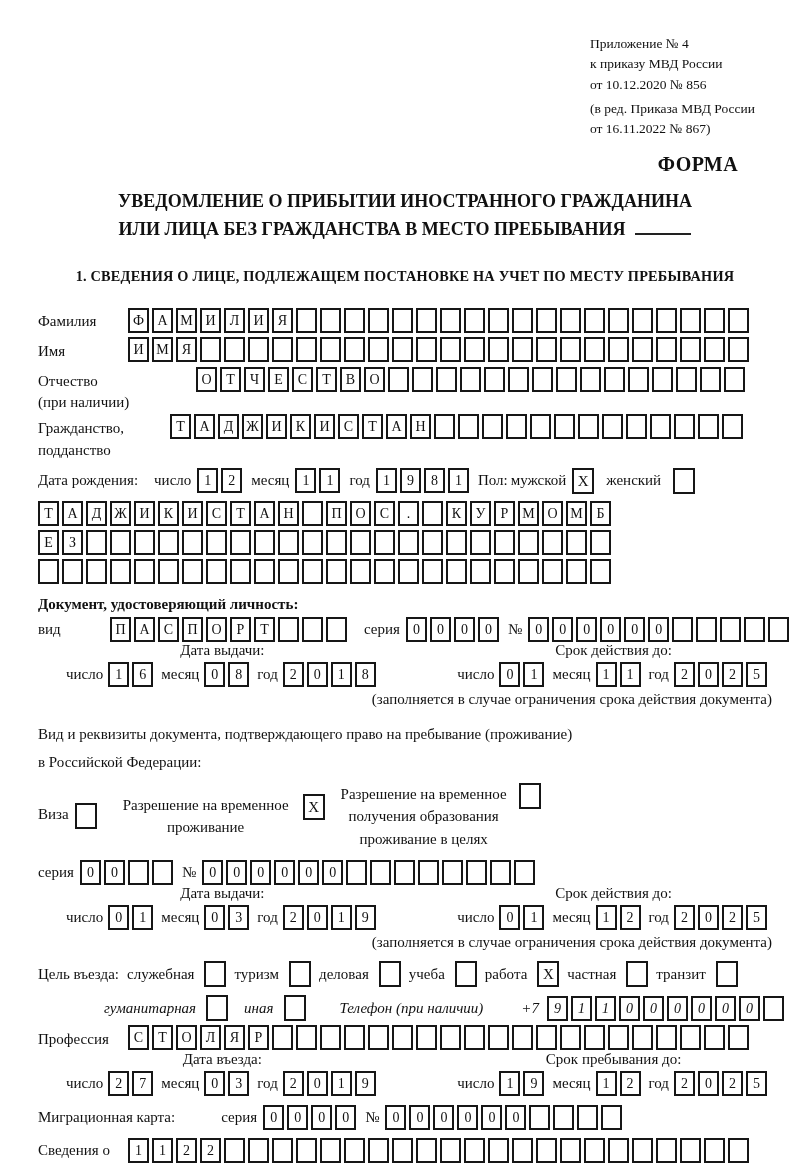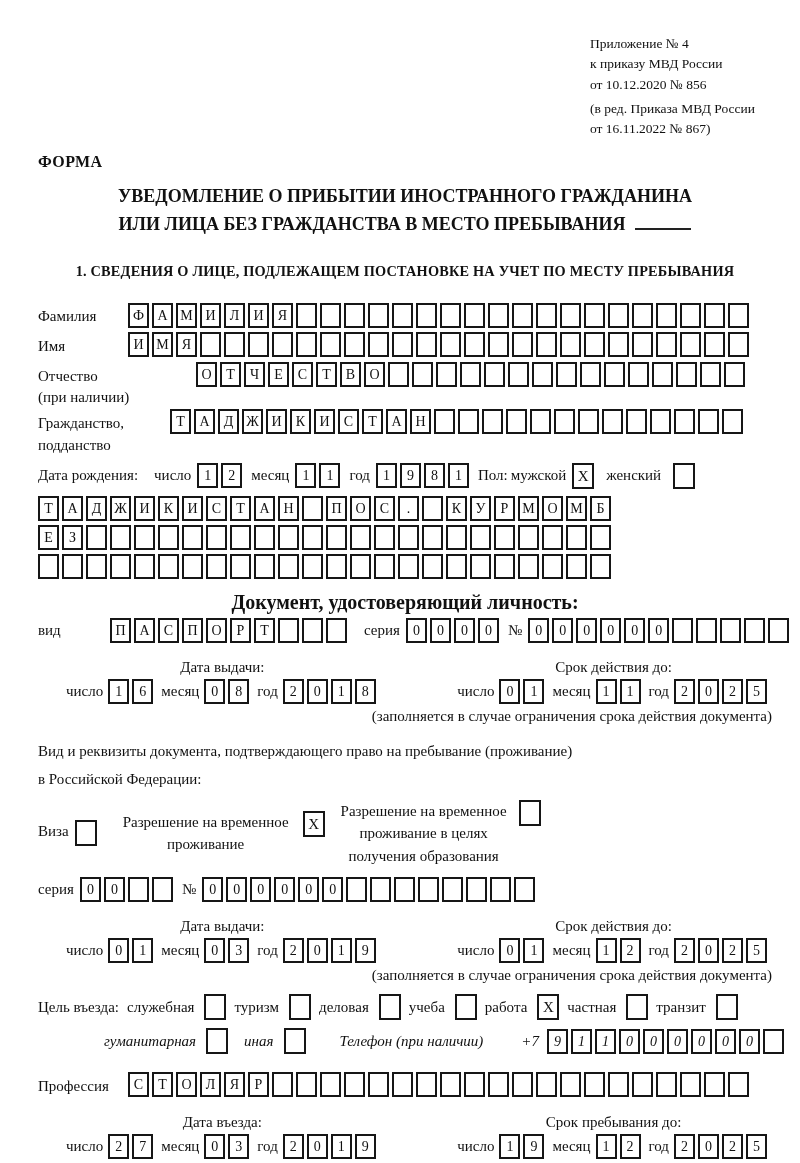--- a/index.html
+++ b/index.html
@@ -9,21 +9,21 @@
     color:#111;
     font-family:"Liberation Serif", serif;
     font-size:15px;
     overflow:hidden;
   }
   .page { padding:34px 28px 0 38px; }
 
   
   .hdr-block { margin-left:552px; font-size:13.5px; line-height:1.5; }
   .hdr-block .gap { height:4px; }
-  .form-label { text-align:left; padding-right:34px; font-weight:bold; font-size:16px; margin-top:14px; letter-spacing:0.4px; }
+  .form-label { text-align:right; padding-right:34px; font-weight:bold; font-size:20px; margin-top:14px; letter-spacing:0.4px; }
 
   
   .title { text-align:center; font-weight:bold; font-size:18px; line-height:1.55; margin-top:12px; }
   .title-underline { display:inline-block; width:56px; height:0.95em; border-bottom:2px solid #222; margin-left:10px; }
   .sec-heading { text-align:center; font-weight:bold; font-size:14.3px; margin-top:24px; letter-spacing:0.2px; }
 
   
   .frow { display:flex; align-items:flex-start; margin-top:4px; }
   .flabel { flex:none; padding-top:4px; line-height:1.45; }
   .w90  { width:90px; }
@@ -42,23 +42,23 @@
     flex:none; display:inline-block; width:22px; height:26px;
     border:2px solid #161616; text-align:center;
     font-size:15px; line-height:22px; background:#fff;
   }
 
   .inline-row { display:flex; align-items:center; column-gap:6px; }
   .lab { flex:none; }
 
   .mp-rows .boxes { display:flex; margin-bottom:4px; }
 
-  .doc-heading { text-align:center; font-weight:bold; font-size:20px; margin-top:8px; }
-
-  .dates-pair { display:flex; margin-top:16px; }
+  .doc-heading { text-align:left; font-weight:bold; font-size:15px; margin-top:8px; }
+
+  .dates-pair { display:flex; margin-top:0; }
   .dg-title { text-align:center; margin-bottom:3px; }
   .dg-row { display:flex; align-items:center; column-gap:5px; }
   .dg-left { margin-left:28px; }
   .dg-right { margin-left:auto; margin-right:2px; }
 
   .note { text-align:right; font-size:15px; margin-top:4px; }
 
   .intro { margin-top:12px; line-height:1.9; }
 
   .opts-row { display:flex; align-items:center; margin-top:6px; }
@@ -435,22 +435,22 @@
     <div class="opt" style="margin-left:26px;">
       <span class="opt-lines">
         <div>Разрешение на временное</div>
         <div>проживание</div>
       </span>
       <span class="cbox" style="margin-left:14px;">X</span>
     </div>
     <div class="opt" style="margin-left:16px;">
       <span class="opt-lines">
         <div>Разрешение на временное</div>
+        <div>получения образования</div>
         <div>проживание в целях</div>
-        <div>получения образования</div>
       </span>
       <span class="cbox" style="margin-left:12px;"></span>
     </div>
   </div>
 
   <div class="inline-row" style="margin-top:10px;">
     <span class="lab">серия</span>
     <span class="boxes">
         <span class="box">0</span>
         <span class="box">0</span>
@@ -556,21 +556,21 @@
         <span class="box">0</span>
         <span class="box">0</span>
         <span class="box">0</span>
         <span class="box">0</span>
         <span class="box">0</span>
         <span class="box">0</span>
         <span class="box"></span>
       </span>
   </div>
 
-  <div class="frow" style="margin-top:18px;">
+  <div class="frow" style="margin-top:4px;">
     <div class="flabel w90">Профессия</div>
     <div class="boxes">
         <span class="box">С</span>
         <span class="box">Т</span>
         <span class="box">О</span>
         <span class="box">Л</span>
         <span class="box">Я</span>
         <span class="box">Р</span>
         <span class="box"></span>
         <span class="box"></span>

